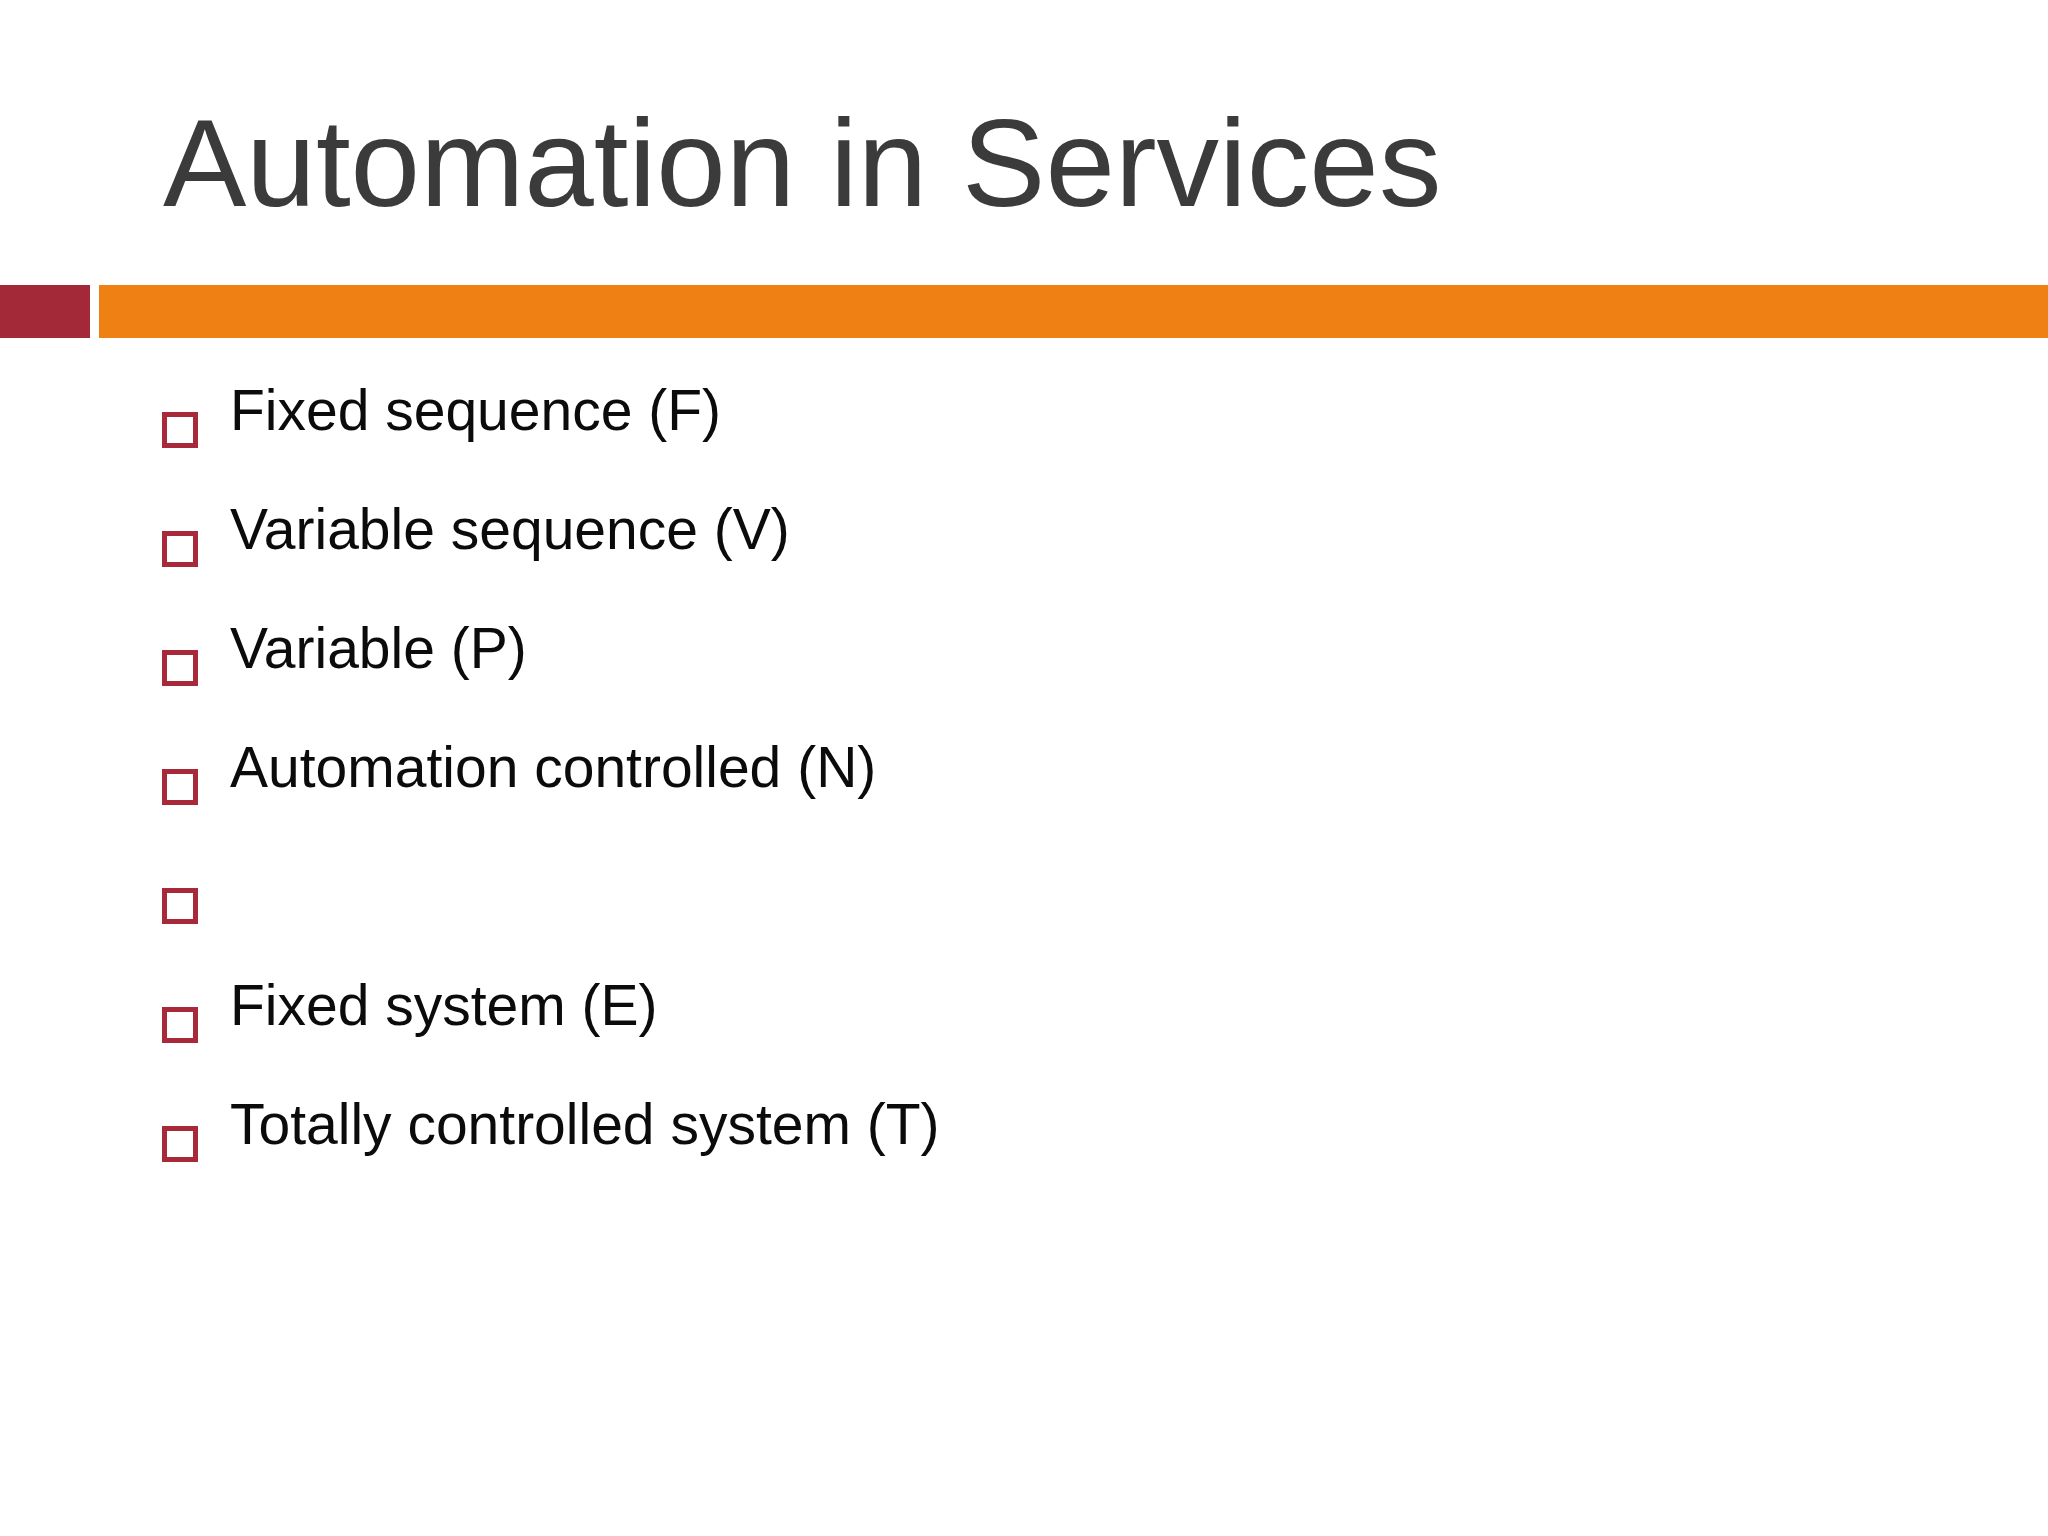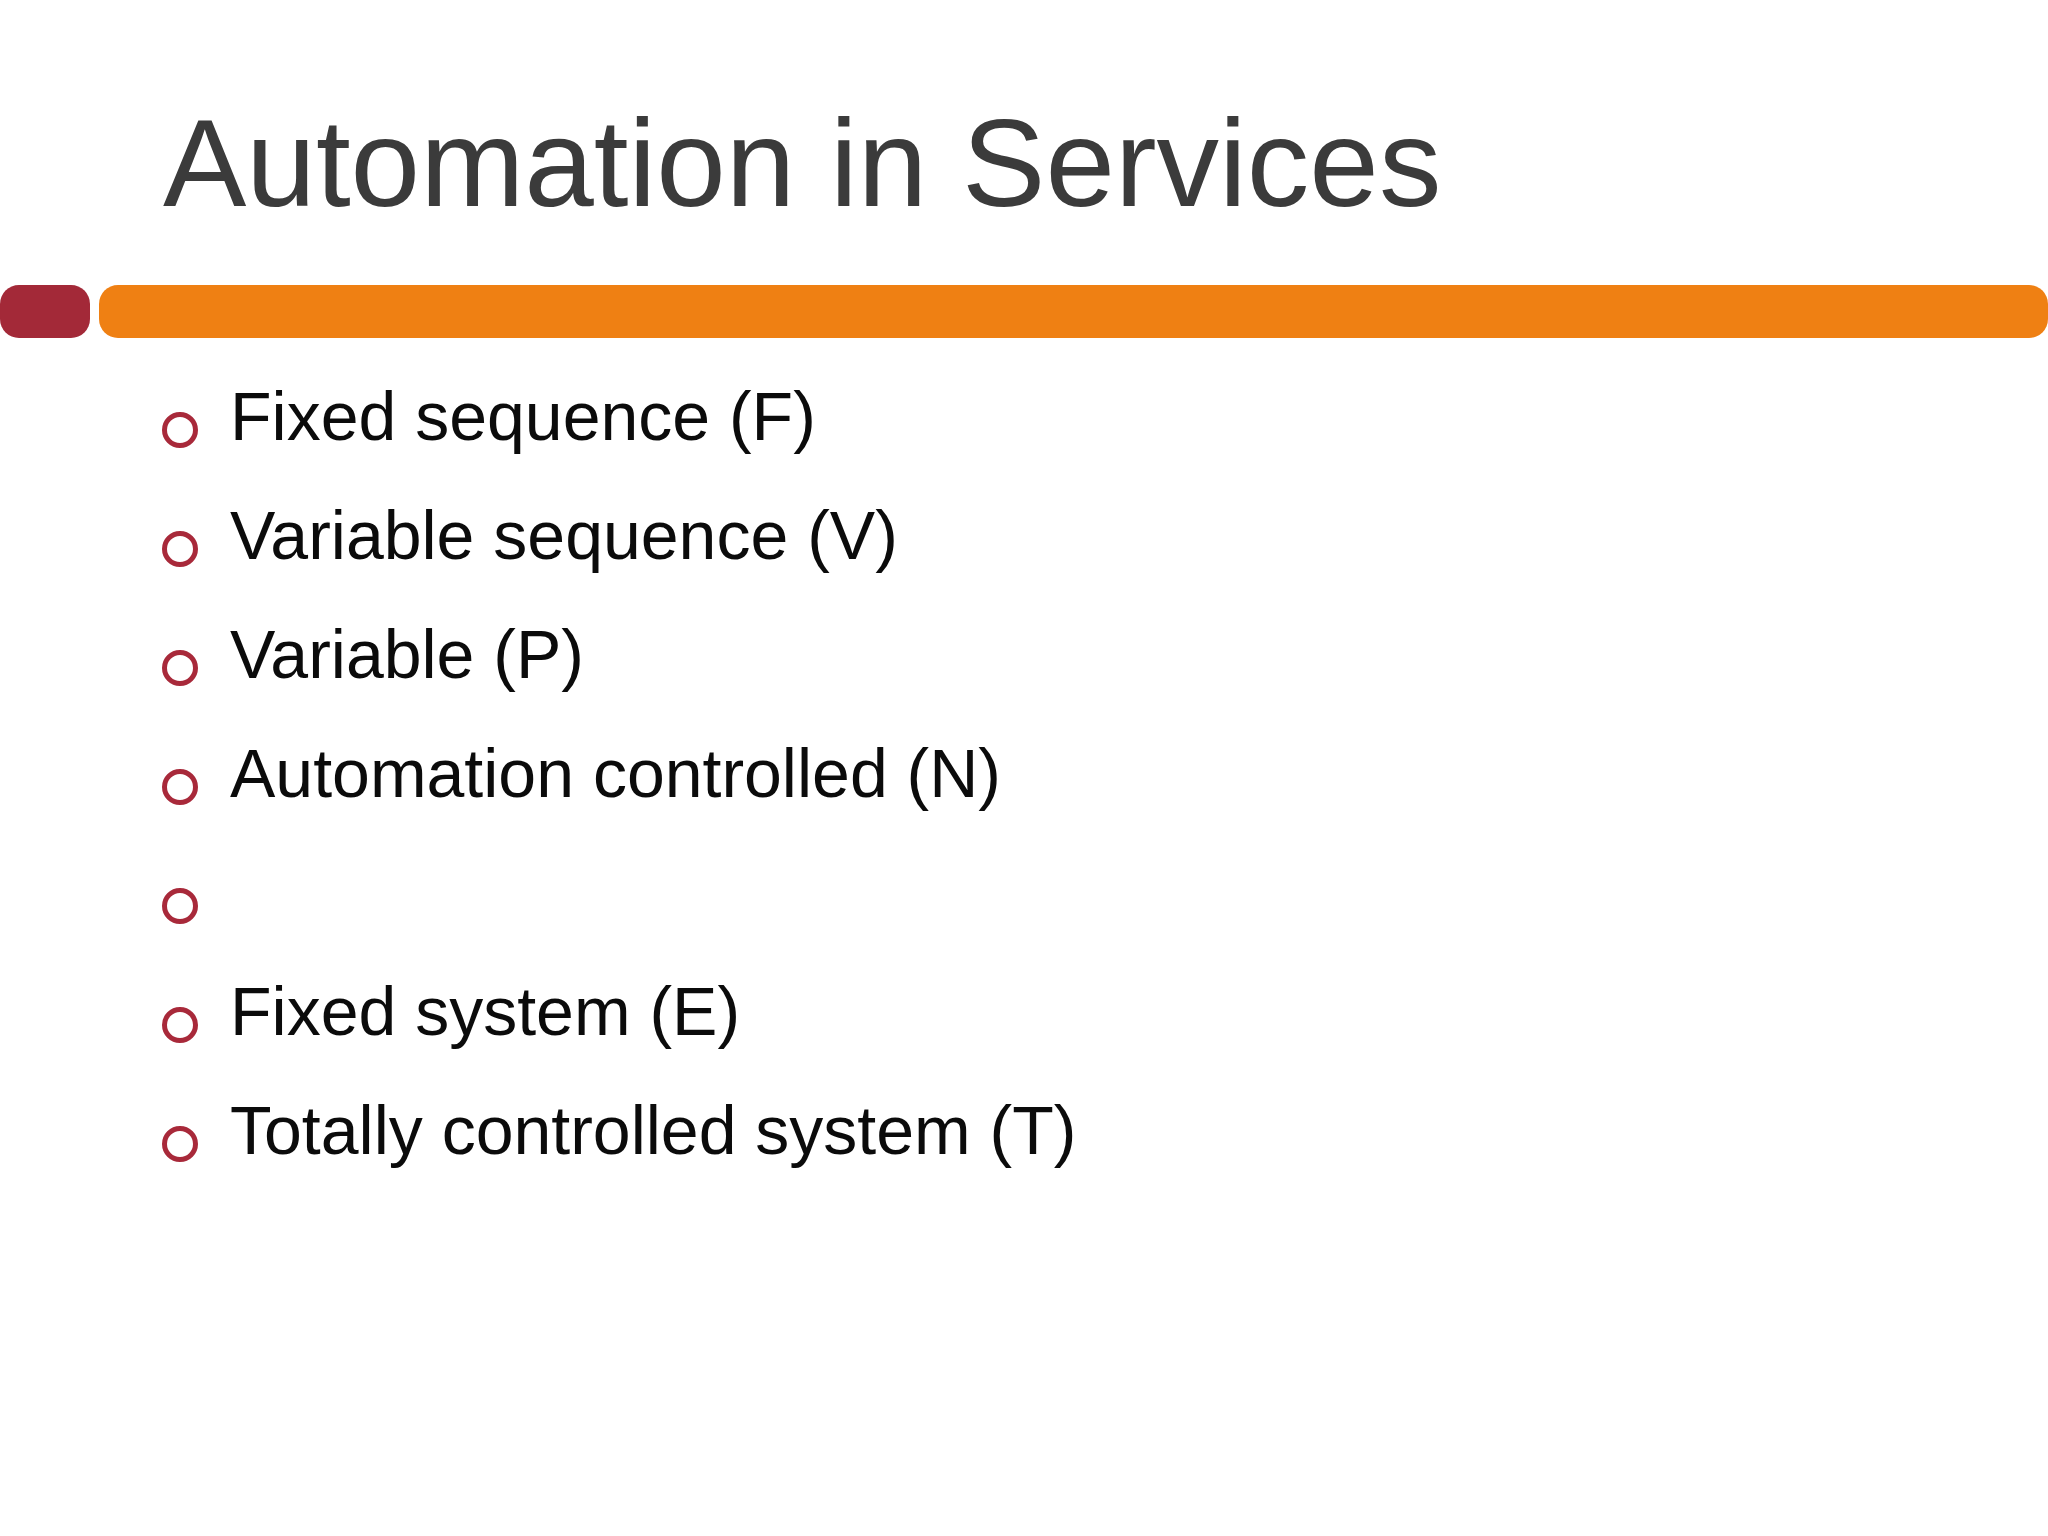--- a/index.html
+++ b/index.html
@@ -3,21 +3,21 @@
 <meta charset="utf-8">
 <style>
   :root {
     --maroon: #A32938;
     --orange: #EF8013;
     --bullet: #A8293A;
     --title-color: #3B3B3B;
     --body-color: #0B0B0B;
     --bg: #FFFFFF;
   }
-  * { margin: 0; padding: 0; box-sizing: border-box; border-radius: 19px; }
+  * { margin: 0; padding: 0; box-sizing: border-box; }
   html, body { background: #fff; }
   .slide {
     position: relative;
     width: 2048px;
     height: 1536px;
     background: var(--bg);
     overflow: hidden;
     font-family: "Liberation Sans", "DejaVu Sans", sans-serif;
   }
   .title {
@@ -60,21 +60,21 @@
     flex: none;
     width: 36px;
     height: 36px;
     margin-top: 42px;
     border: 5px solid var(--bullet);
     background: #fff;
   }
   .bullet-label {
     margin-left: 32px;
     margin-top: 12px;
-    font-size: 68px;
+    font-size: 57px;
     line-height: 1;
     color: var(--body-color);
     white-space: nowrap;
   }
 </style>
 </head>
 <body>
 
 <div class="slide">
 

